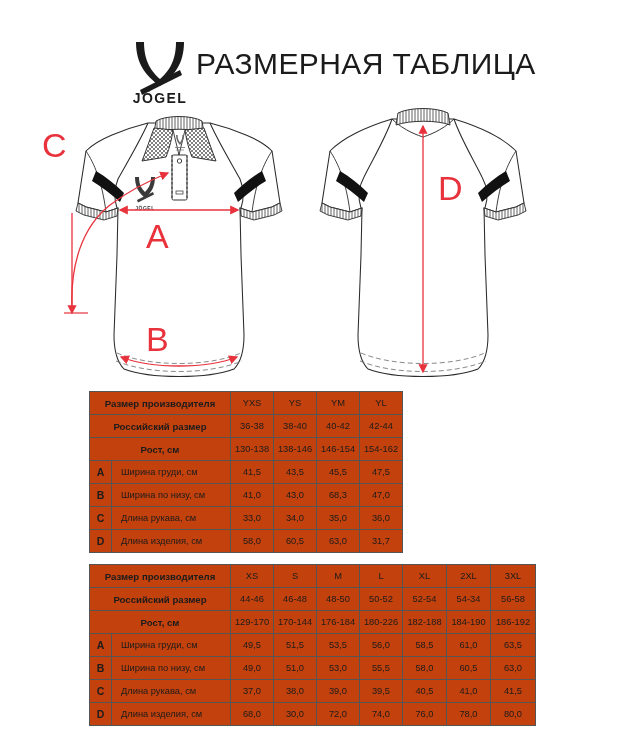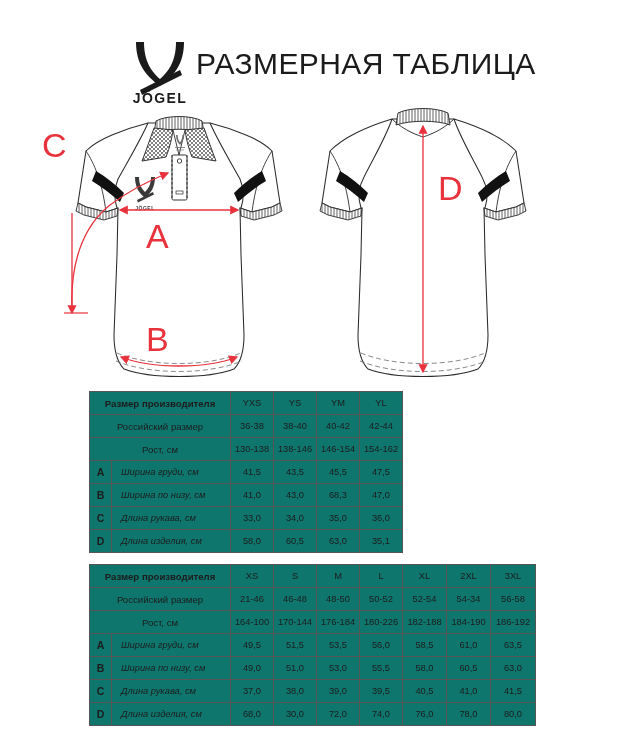--- a/index.html
+++ b/index.html
@@ -42,51 +42,50 @@
     position: absolute;
     left: 0; top: 95px;
     width: 624px; height: 295px;
   }
 
   
   .size-table {
     position: absolute;
     border-collapse: collapse;
     table-layout: fixed;
-    background: #0f766e;
+    background: #c2410c;
   }
   .size-table td {
     border: 1px solid #555;
     height: 22px;
     font-size: 9.5px;
     color: #1c1c1c;
     text-align: center;
     vertical-align: middle;
     padding: 0 2px;
     white-space: nowrap;
     overflow: hidden;
   }
   .size-table .hdr-label {
     font-weight: bold;
     font-size: 9.6px;
   }
   .size-table .sub-label {
-    font-weight: normal;
+    font-weight: bold;
     font-size: 9.6px;
   }
   .size-table .row-key {
     font-weight: bold;
     font-size: 10.5px;
     width: 22px;
   }
   .size-table .row-name {
     text-align: left;
     padding-left: 9px;
     font-size: 9.3px;
-    font-style: italic;
   }
   .size-table .val {
     font-size: 9.3px;
   }
 
   #table-youth { left: 89px; top: 391px; width: 313px; }
   #table-adult { left: 89px; top: 564px; width: 446px; }
 </style>
 </head>
 <body>
@@ -312,21 +311,21 @@
       <td class="val">34,0</td>
       <td class="val">35,0</td>
       <td class="val">36,0</td>
     </tr>
     <tr>
       <td class="row-key">D</td>
       <td class="row-name">Длина изделия, см</td>
       <td class="val">58,0</td>
       <td class="val">60,5</td>
       <td class="val">63,0</td>
-      <td class="val">35,1</td>
+      <td class="val">31,7</td>
     </tr>
   </tbody>
 </table>
 
 <table class="size-table" id="table-adult">
   <colgroup>
     <col style="width:22px">
       <col style="width:119px">
     <col style="width:43px">
       <col style="width:43px">
@@ -342,31 +341,31 @@
       <td class="val">XS</td>
       <td class="val">S</td>
       <td class="val">M</td>
       <td class="val">L</td>
       <td class="val">XL</td>
       <td class="val">2XL</td>
       <td class="val">3XL</td>
     </tr>
     <tr>
       <td class="sub-label" colspan="2">Российский размер</td>
-      <td class="val">21-46</td>
+      <td class="val">44-46</td>
       <td class="val">46-48</td>
       <td class="val">48-50</td>
       <td class="val">50-52</td>
       <td class="val">52-54</td>
       <td class="val">54-34</td>
       <td class="val">56-58</td>
     </tr>
     <tr>
       <td class="sub-label" colspan="2">Рост, см</td>
-      <td class="val">164-100</td>
+      <td class="val">129-170</td>
       <td class="val">170-144</td>
       <td class="val">176-184</td>
       <td class="val">180-226</td>
       <td class="val">182-188</td>
       <td class="val">184-190</td>
       <td class="val">186-192</td>
     </tr>
     <tr>
       <td class="row-key">A</td>
       <td class="row-name">Ширина груди, см</td>

